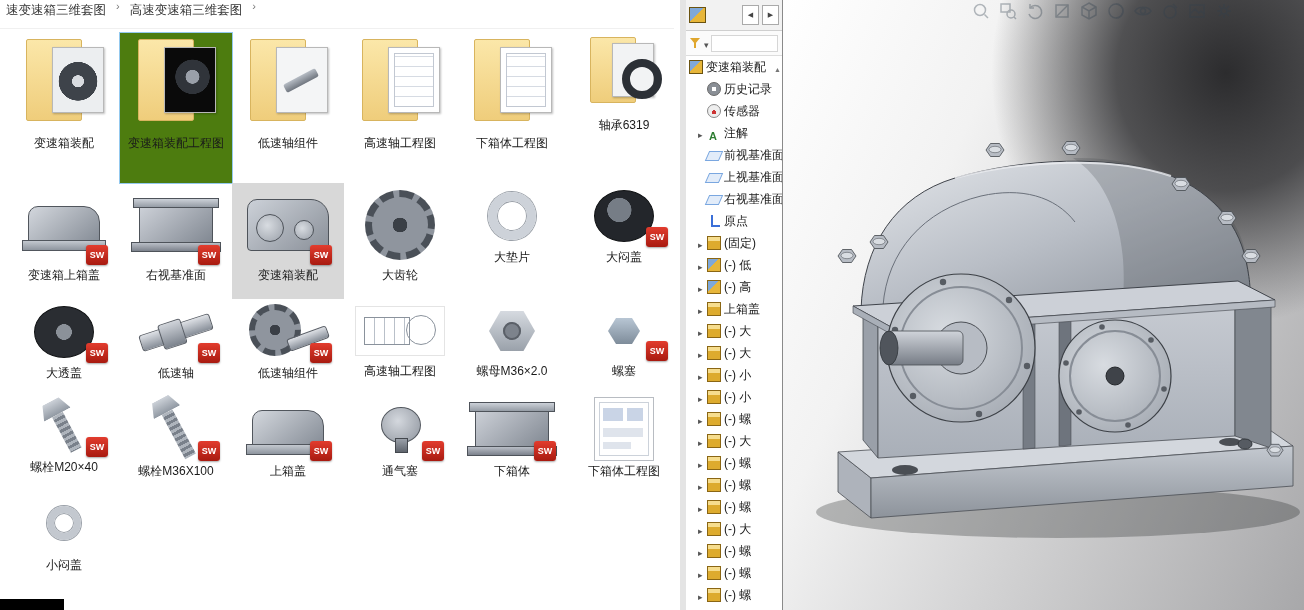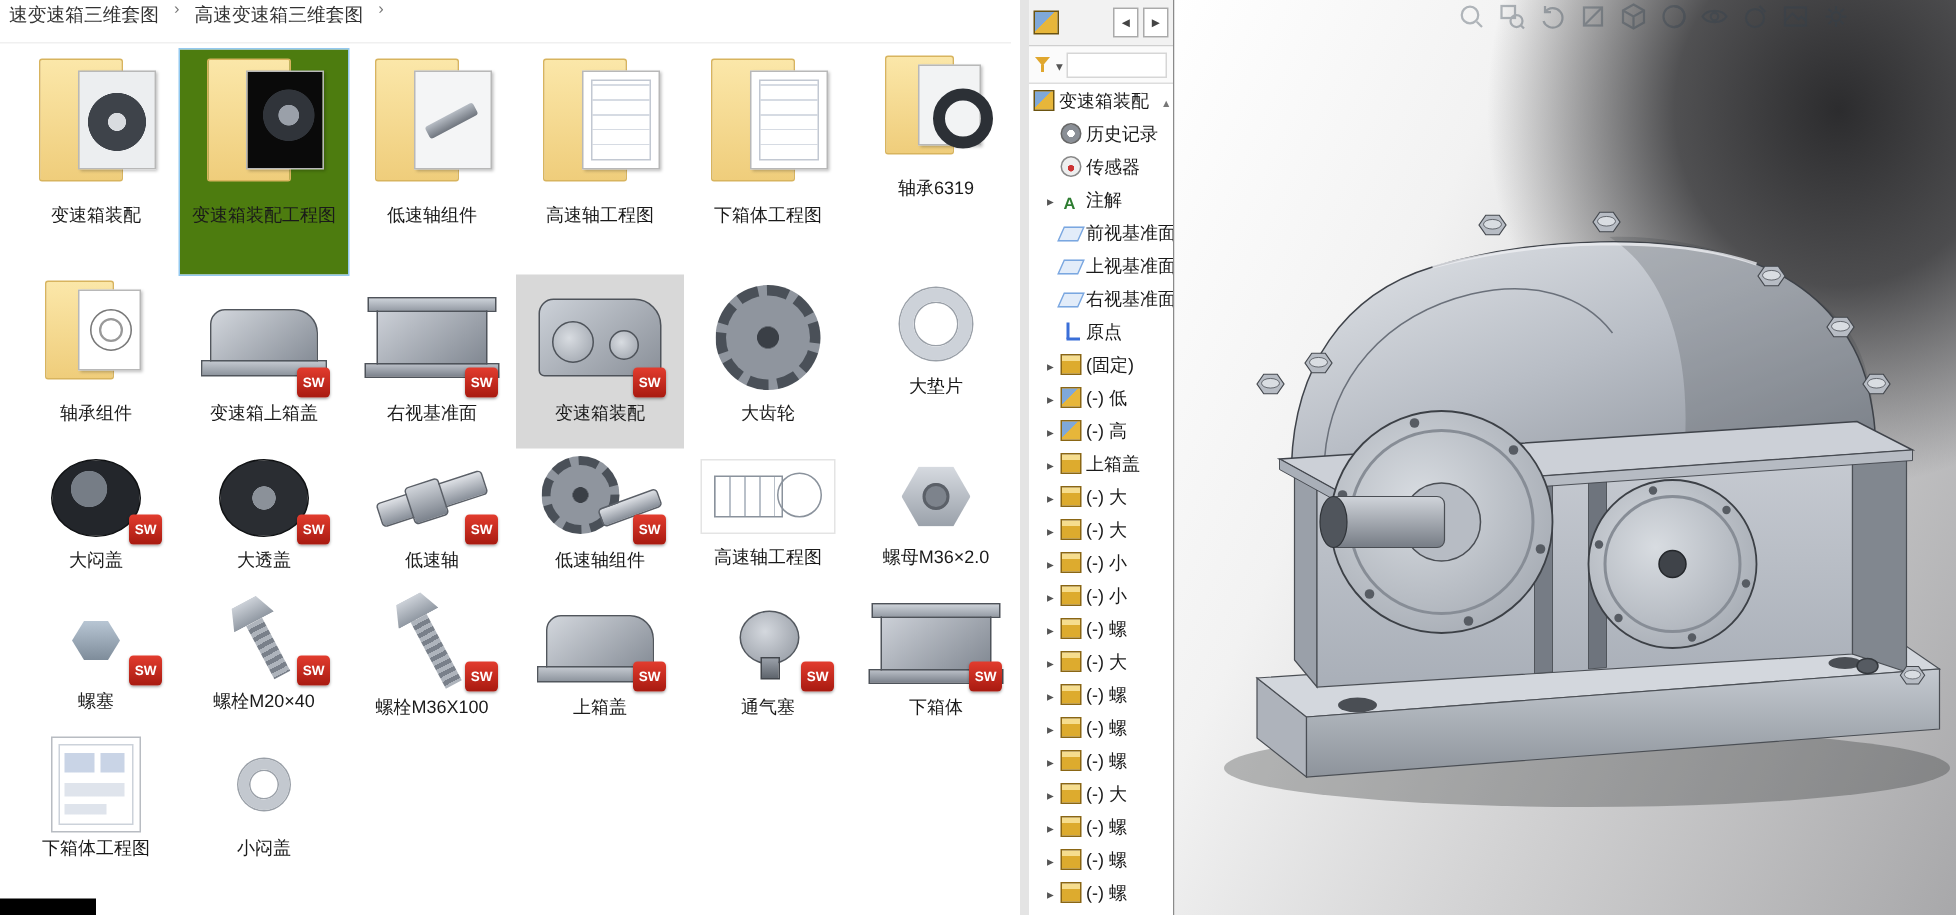--- a/index.html
+++ b/index.html
@@ -181,27 +181,20 @@
       </div>
 
     <div class="tile r2">
         <div class="th">
           <div class="f-back"></div>
           <div class="f-photo p-bearing"></div>
         </div>
         <div class="tlabel">轴承6319</div>
       </div>
     <div class="tile r2">
-        <div class="th">
-          <div class="f-back"></div>
-          <div class="f-photo p-sketch"></div>
-        </div>
-        <div class="tlabel">轴承组件</div>
-      </div>
-    <div class="tile r2">
         <div class="th c">
           <div class="s-housetop"></div>
           <div class="sw">SW</div>
         </div>
         <div class="tlabel">变速箱上箱盖</div>
       </div>
     <div class="tile r2">
         <div class="th c">
           <div class="s-housebot"></div>
           <div class="sw">SW</div>

